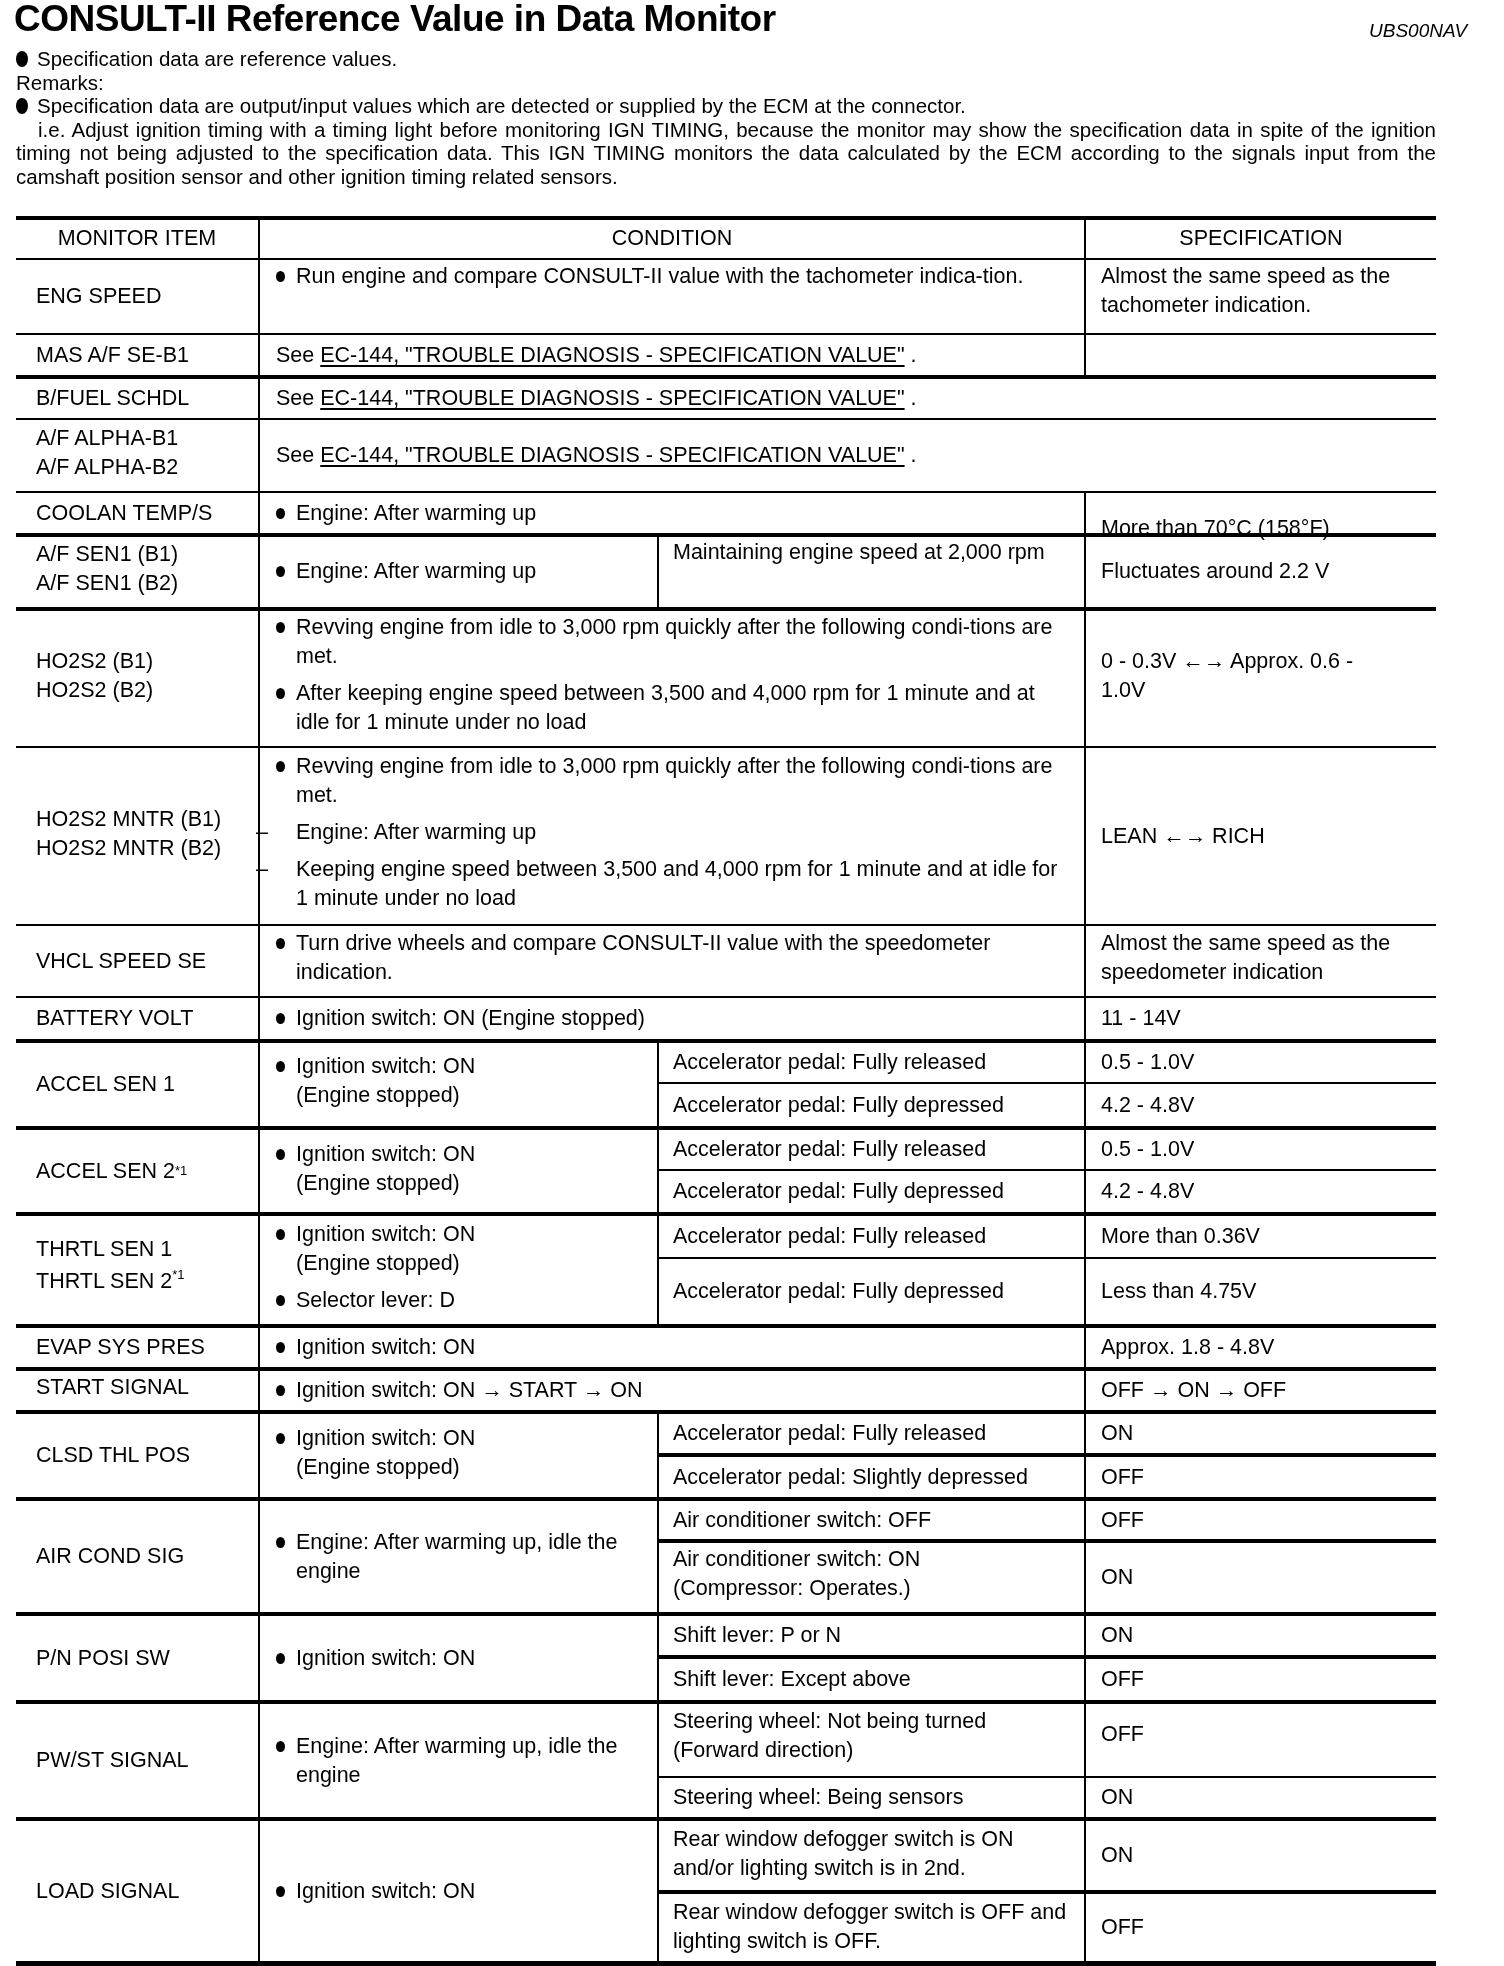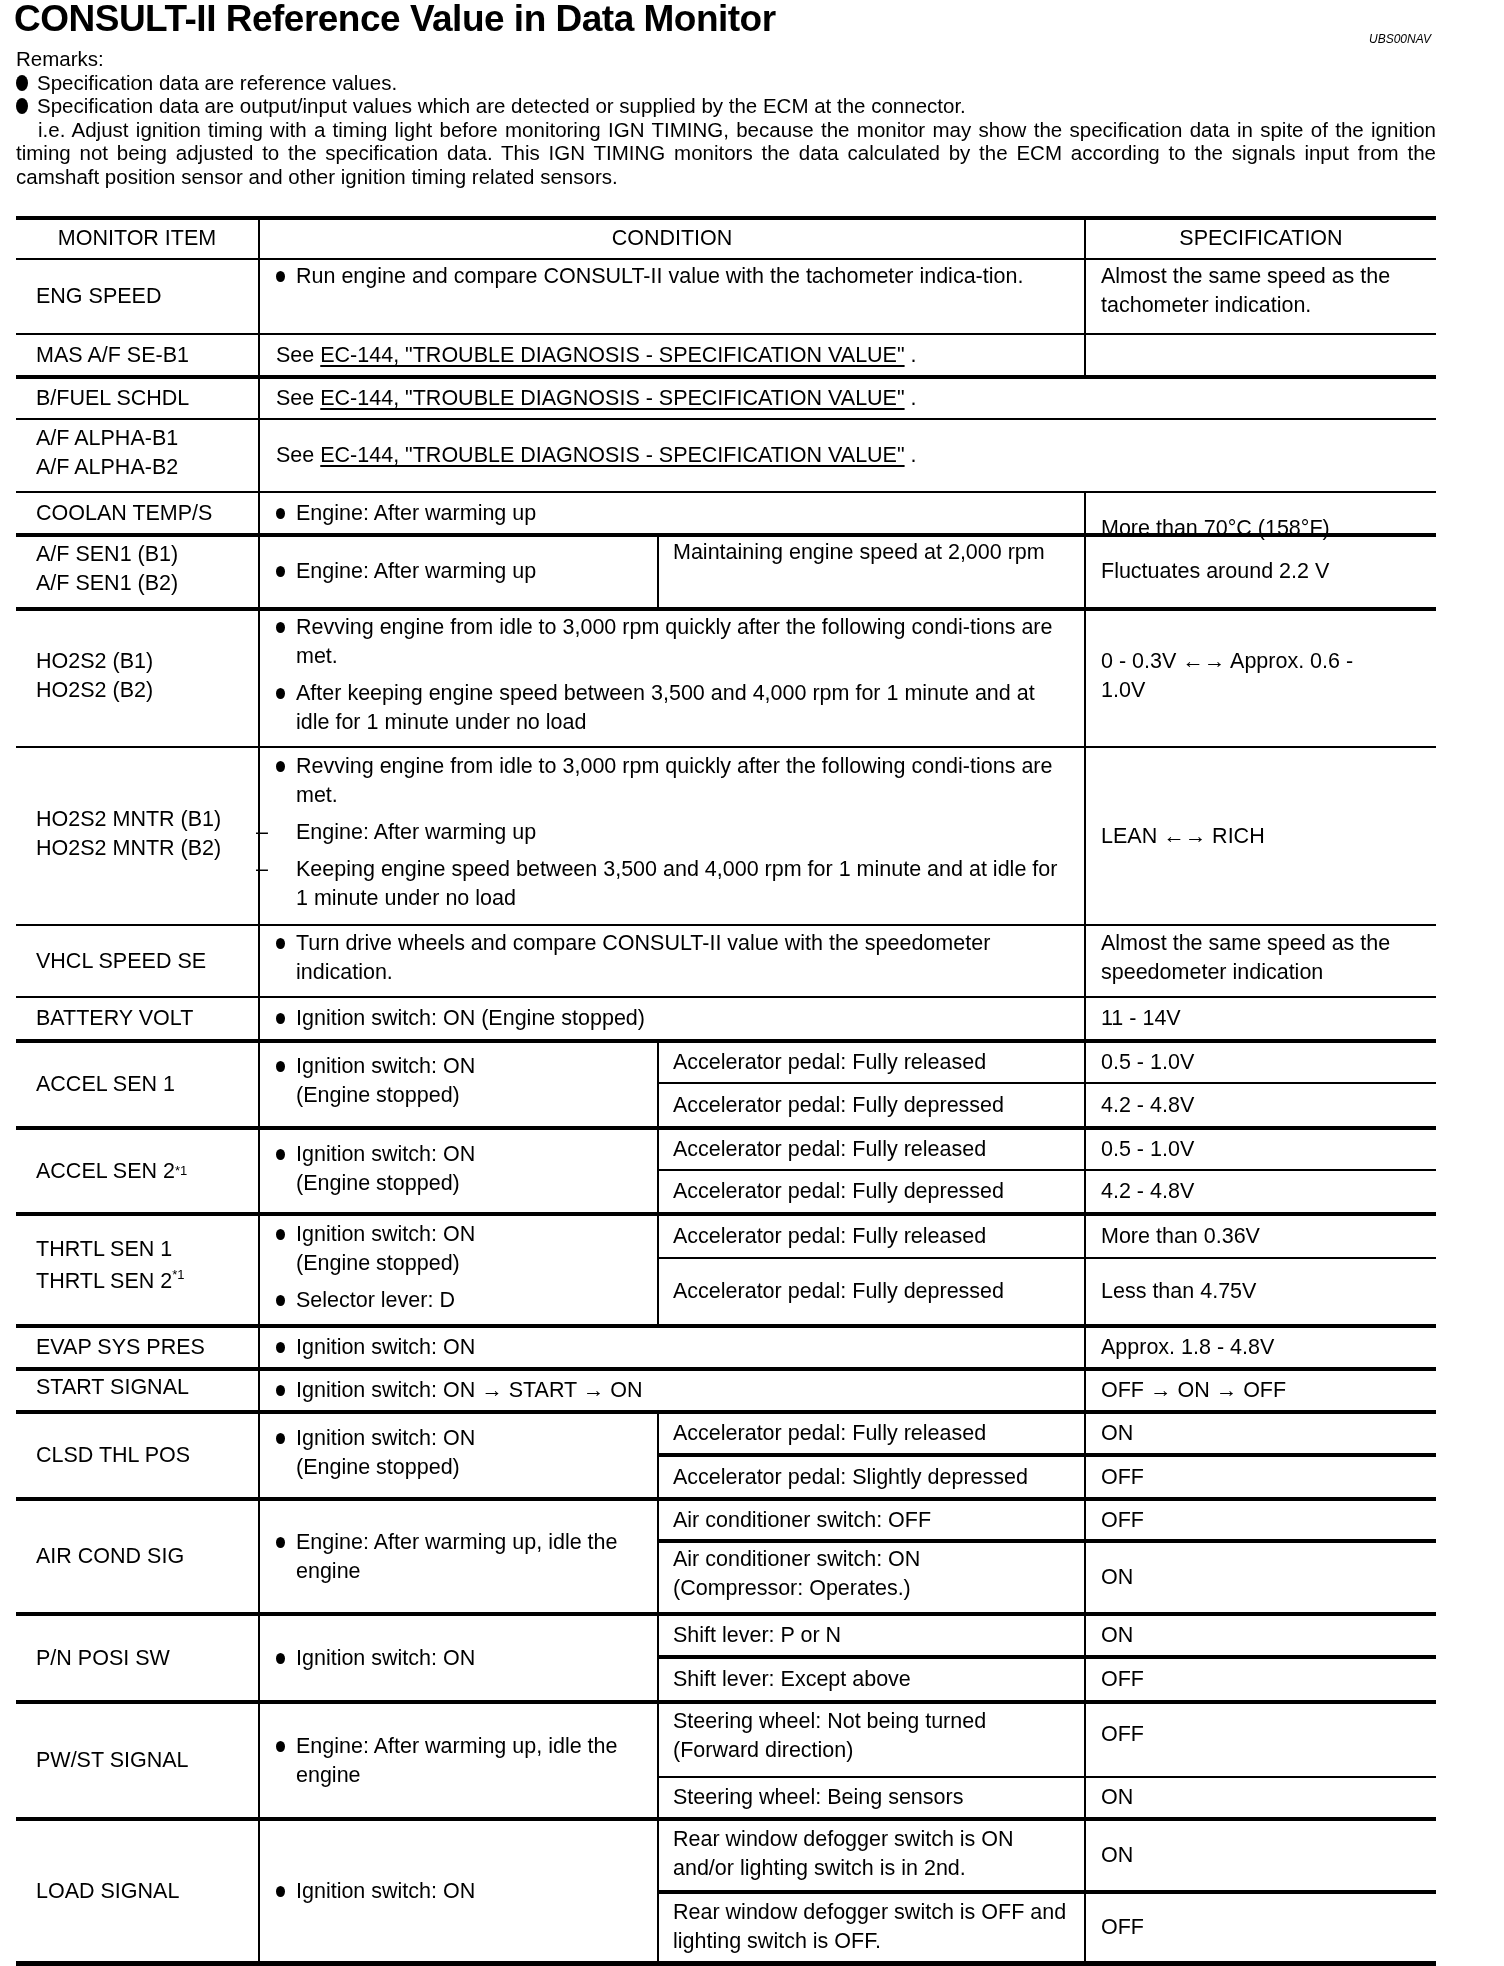--- a/index.html
+++ b/index.html
@@ -1,20 +1,20 @@
 <!DOCTYPE html>
 <html><head>
 <meta charset="utf-8">
 <style>
   html, body { margin: 0; padding: 0; background: #ffffff; }
   body { width: 1504px; height: 1966px; position: relative; overflow: hidden;
          font-family: "Liberation Sans", sans-serif; color: #000; }
   .title { position: absolute; left: 14px; top: -2px; font-size: 37px; font-weight: bold;
            letter-spacing: -0.5px; white-space: nowrap; }
-  .docid { position: absolute; left: 1369px; top: 32px; font-size: 12px; font-style: italic; text-align: right; }
+  .docid { position: absolute; left: 1369px; top: 20px; font-size: 19px; font-style: italic; text-align: right; }
   .remarks { position: absolute; left: 16px; top: 47px; width: 1420px; font-size: 20.5px;
              line-height: 23.5px; }
   .remarks .line { white-space: nowrap; }
   .remarks .bul { display: inline-block; width: 12px; height: 16px; border-radius: 50%;
                   background: #000; margin-right: 9px; vertical-align: -1px; }
   .remarks .ind { padding-left: 40px; }
   .remarks .just { text-align: justify; white-space: normal; }
   .hl { position: absolute; height: 2px; background: #000; }
   .hl.thick { height: 4px; }
   .hl.thin { height: 1.5px; }
@@ -31,22 +31,22 @@
   .link { text-decoration: underline; text-underline-offset: 3px; }
   sup { font-size: 13px; vertical-align: 9px; line-height: 0; }
 </style>
 </head>
 <body>
 
 <div class="title">CONSULT-II Reference Value in Data Monitor</div>
 <div class="docid">UBS00NAV</div>
 
 <div class="remarks">
+  <div class="line"><span class="bul"></span><span>Specification data are reference values.</span></div>
   <div class="line">Remarks:</div>
-  <div class="line"><span class="bul"></span><span>Specification data are reference values.</span></div>
   <div class="line"><span class="bul"></span><span>Specification data are output/input values which are detected or supplied by the ECM at the connector.</span></div>
   <div class="just"><span style="padding-left:22px"></span><span>i.e. Adjust ignition timing with a timing light before monitoring IGN TIMING, because the monitor may show the specification data in spite of the ignition timing not being adjusted to the specification data. This IGN TIMING monitors the data calculated by the ECM according to the signals input from the camshaft position sensor and other ignition timing related sensors.</span></div>
 </div>
 
 <div>
 
   <div class="hl thick" style="left:16px;width:1420px;top:216px"></div>
   <div class="hl" style="left:16px;width:1420px;top:258px"></div>
   <div class="hl" style="left:16px;width:1420px;top:333px"></div>
   <div class="hl thick" style="left:16px;width:1420px;top:375px"></div>

